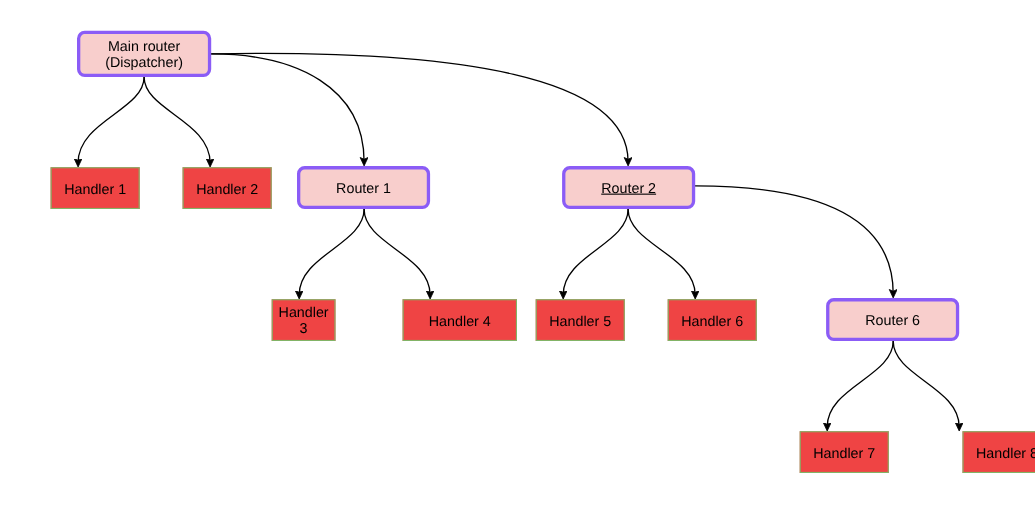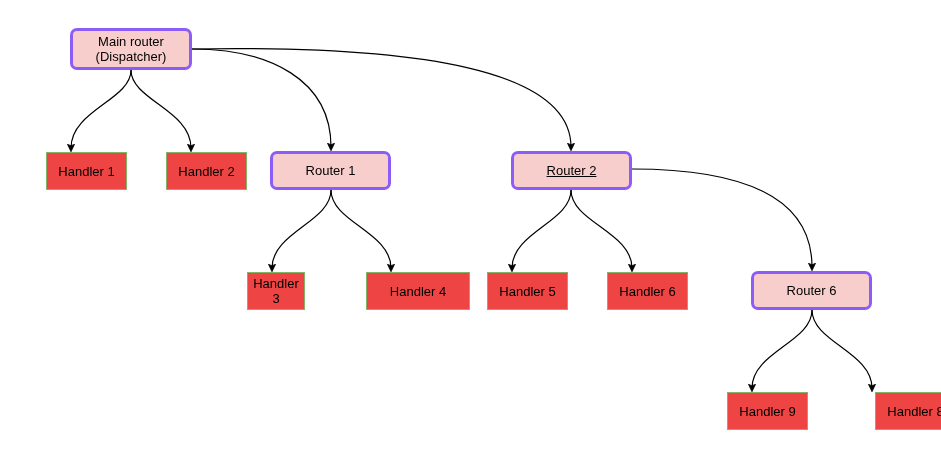--- a/index.html
+++ b/index.html
@@ -78,16 +78,16 @@
 (Dispatcher)</span></div>
       <div class="node handler" style="left: 30px; top: 152px; width: 81px; height: 38px;"><span>Handler 1</span></div>
       <div class="node handler" style="left: 150px; top: 152px; width: 81px; height: 38px; text-align: right;"><span>Handler 2</span></div>
       <div class="node router" style="left: 270px; top: 151px; width: 121px; height: 39px;"><span>Router 1</span></div>
       <div class="node router" style="left: 511px; top: 151px; width: 121px; height: 39px; text-decoration: underline;"><span>Router 2</span></div>
       <div class="node handler" style="left: 231px; top: 272px; width: 58px; height: 38px;"><span>Handler 3</span></div>
       <div class="node handler" style="left: 350px; top: 272px; width: 104px; height: 38px;"><span>Handler 4</span></div>
       <div class="node handler" style="left: 471px; top: 272px; width: 81px; height: 38px;"><span>Handler 5</span></div>
       <div class="node handler" style="left: 591px; top: 272px; width: 81px; height: 38px;"><span>Handler 6</span></div>
       <div class="node router" style="left: 751px; top: 271px; width: 121px; height: 39px;"><span>Router 6</span></div>
-      <div class="node handler" style="left: 711px; top: 392px; width: 81px; height: 38px;"><span>Handler 9</span></div>
+      <div class="node handler" style="left: 711px; top: 392px; width: 81px; height: 38px;"><span>Handler 7</span></div>
       <div class="node handler" style="left: 859px; top: 392px; width: 81px; height: 38px;"><span>Handler 8</span></div>
     </div>
 </div>
 
 </body></html>

